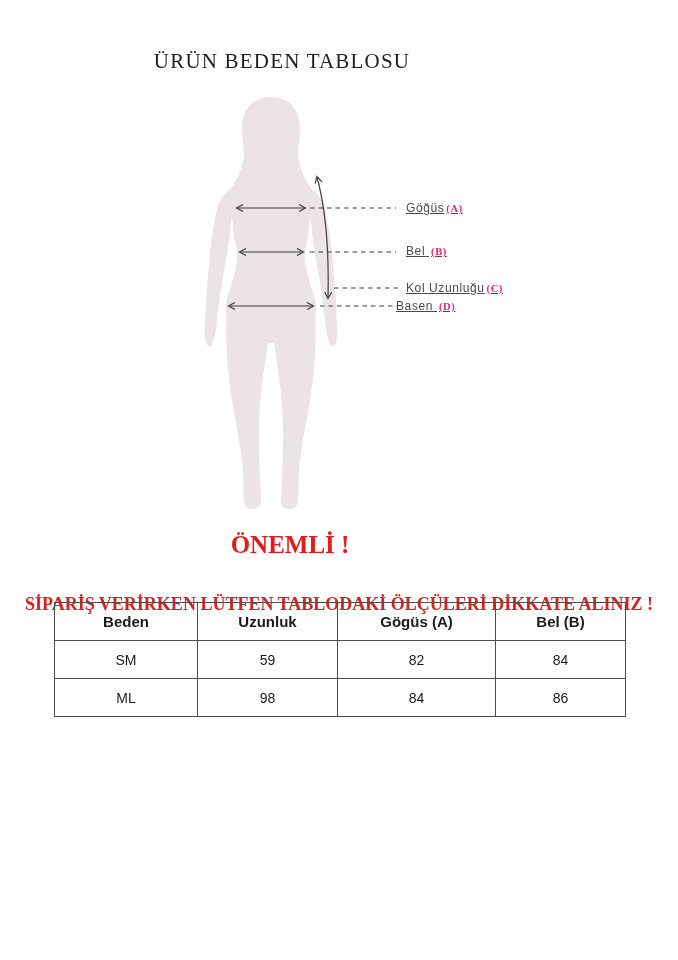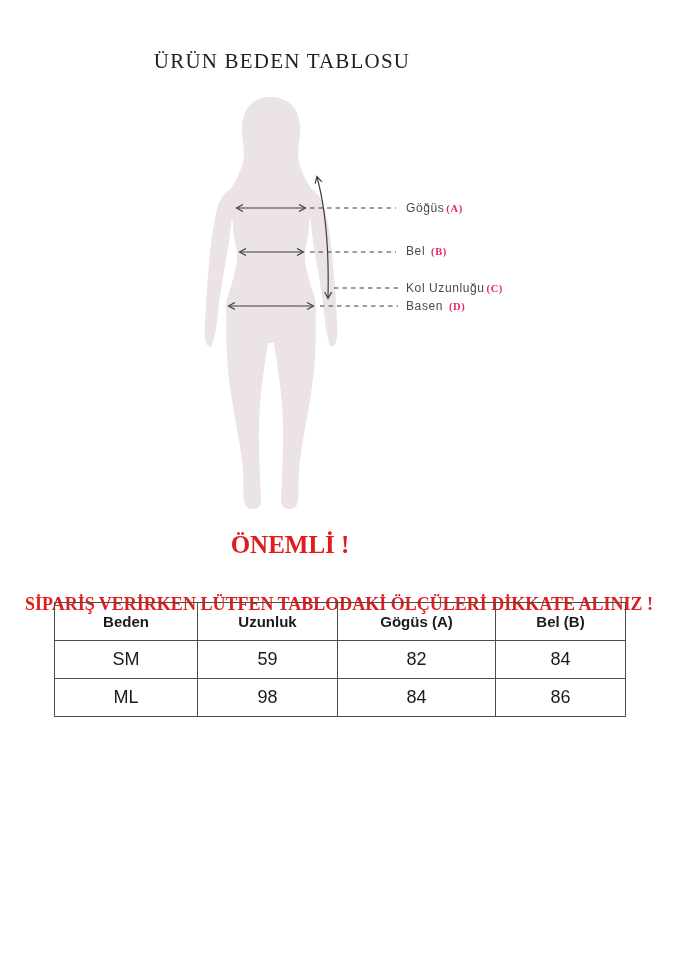--- a/index.html
+++ b/index.html
@@ -22,32 +22,33 @@
   }
 
   .figure-svg { position: absolute; left: 0; top: 85px; }
 
   .measure-label {
     position: absolute;
     font-size: 12px; color: #4a4a4a;
     letter-spacing: 0.6px;
     white-space: nowrap;
     line-height: 14px;
+    text-decoration: underline;
   }
   .measure-label .code {
     font-family: "Liberation Serif", serif;
     font-weight: bold;
     font-size: 10.5px;
     color: #e8246e;
     margin-left: 2px;
   }
   .lbl-gogus { left: 406px; top: 201px; }
   .lbl-bel   { left: 406px; top: 244px; }
   .lbl-kol   { left: 406px; top: 281px; }
-  .lbl-basen { left: 406px; top: 299px; }
+  .lbl-basen { left: 396px; top: 299px; }
 
   .notice-heading {
     position: absolute; top: 531px; left: 0; width: 580px;
     text-align: center;
     font-family: "Liberation Serif", serif;
     font-weight: bold; font-size: 25px;
     color: #e01c1c;
   }
   .notice-warning {
     position: absolute; top: 566px; left: 0; width: 678px;
@@ -65,21 +66,21 @@
     table-layout: fixed;
     padding-left: 40px;
   }
   table.size-table th, table.size-table td {
     border: 1px solid #4d4d4d;
     height: 37px;
     padding: 0;
     text-align: center;
     vertical-align: middle;
     color: #1b1b1b;
-    font-size: 18px;
+    font-size: 14px;
     font-weight: 400;
   }
   table.size-table th { font-weight: bold; font-size: 15px; }
 </style>
 </head>
 <body>
 
 <div class="page">
 
   <div class="page-title">ÜRÜN BEDEN TABLOSU</div>

